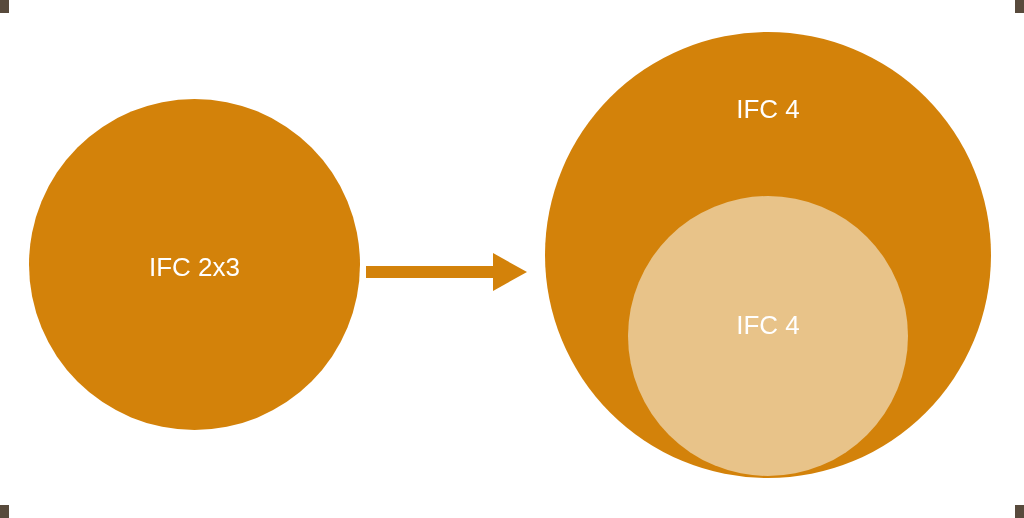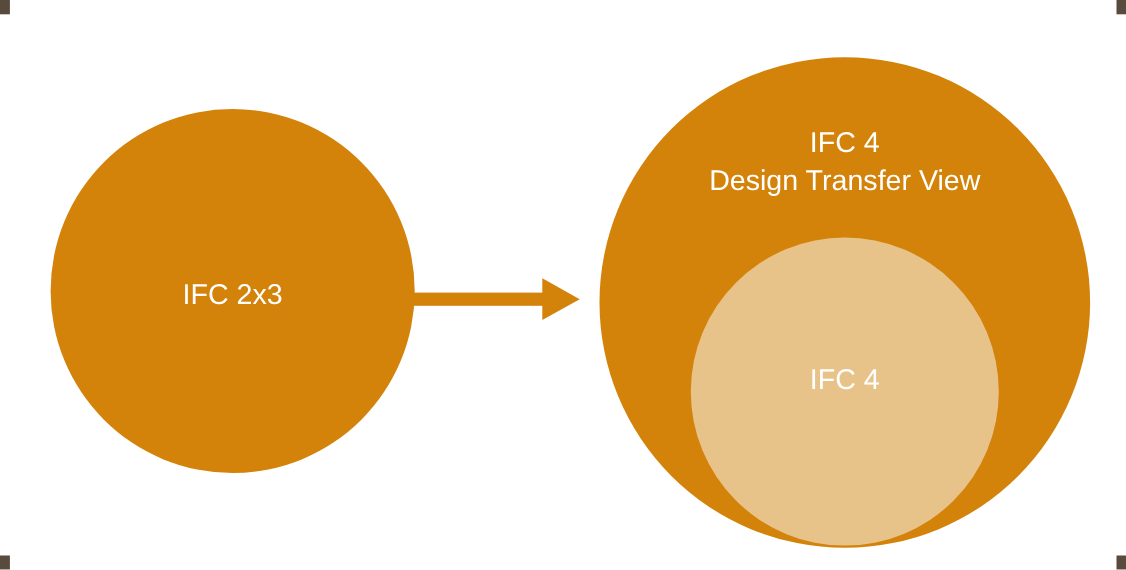--- a/index.html
+++ b/index.html
@@ -20,26 +20,26 @@
     height:518px;
     background:var(--background);
     overflow:hidden;
   }
   .circle{
     position:absolute;
     border-radius:50%;
     background:var(--orange);
   }
   .circle-left{
-    left:46px; top:99px;
+    left:29px; top:99px;
     width:331px; height:331px;
     display:flex; align-items:center; justify-content:center;
   }
   .circle-right{
-    left:545px; top:52px;
+    left:545px; top:32px;
     width:446px; height:446px;
   }
   .circle-inner{
     left:83px; top:164px;
     width:280px; height:280px;
     background:var(--light-tan);
     display:flex; align-items:center; justify-content:center;
   }
   .label{
     color:var(--text);
@@ -101,21 +101,20 @@
       <div>IFC 2x3</div>
     </div>
   </div>
 
   <div class="arrow-shaft"></div>
   <div class="arrow-head"></div>
 
   <div class="circle circle-right">
     <div class="label label-top">
       <div>IFC 4</div>
-      <div>Design Transfer View</div>
     </div>
 
     <div class="circle circle-inner">
       <div class="label label-center-inner">
         <div>IFC 4</div>
       </div>
     </div>
   </div>
 
 </div>

